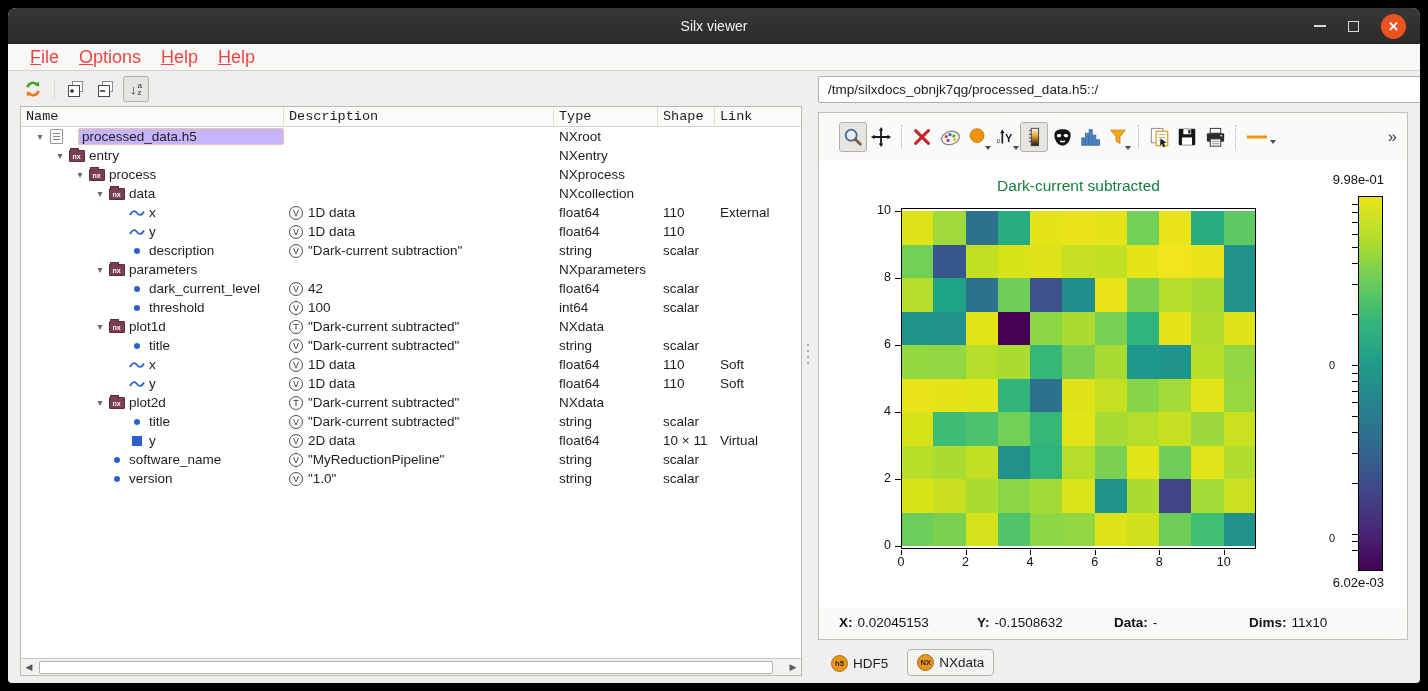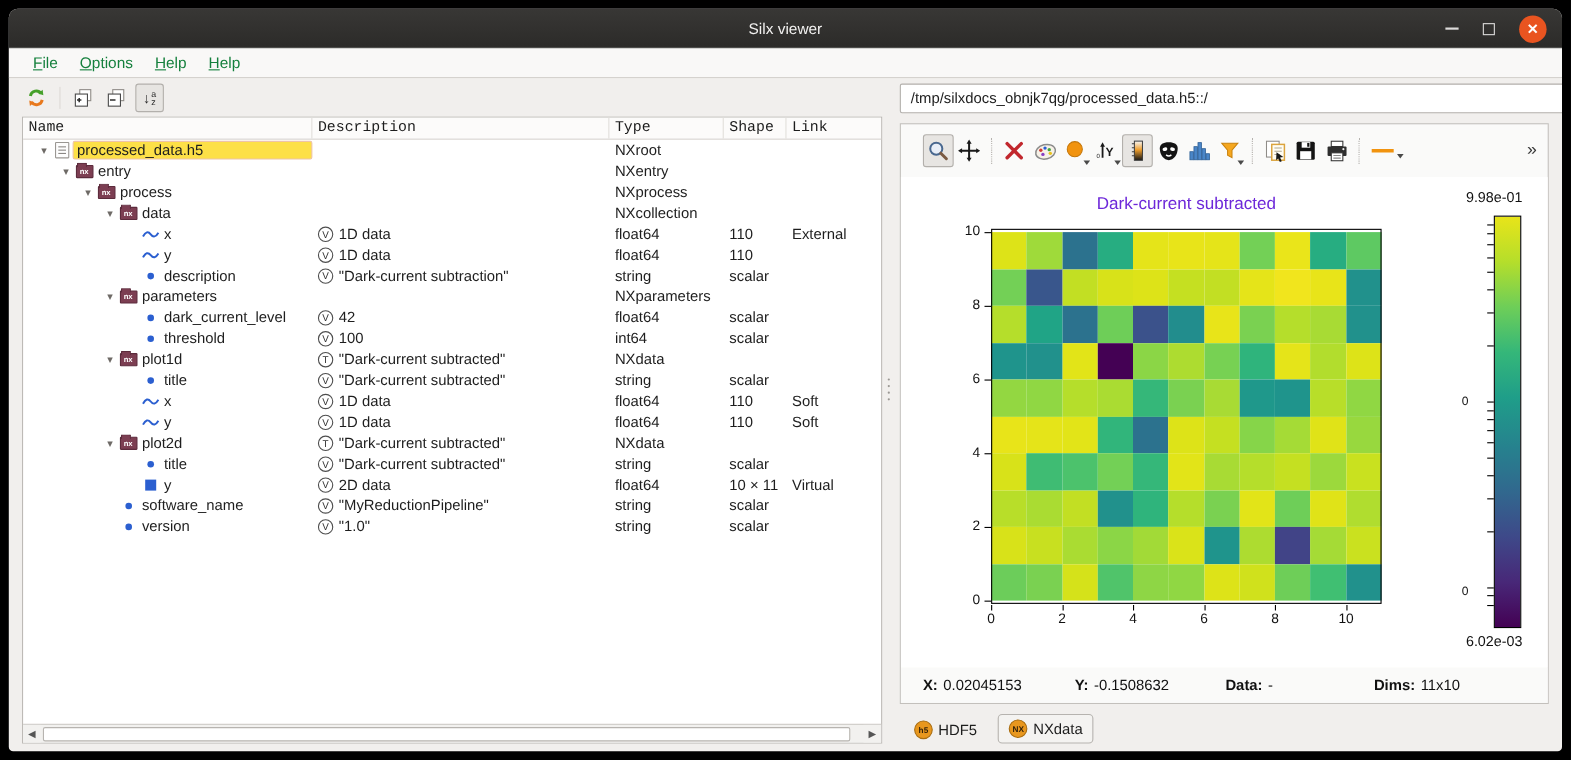--- a/index.html
+++ b/index.html
@@ -15,21 +15,21 @@
   .title-text { color:#f2f1f0; font-weight:normal; font-size:14px; }
   .win-controls { position:absolute; right:14px; top:0; height:36px; display:flex; align-items:center; gap:22px; }
   .wc-min { width:12px; height:2px; background:#dcdbda; }
   .wc-max { width:11px; height:11px; border:1.5px solid #dcdbda; }
   .wc-close { width:25px; height:25px; border-radius:50%; background:#e95420; color:#fff;
               display:flex; align-items:center; justify-content:center; font-size:13px; font-weight:bold; }
 
   
   .menubar { position:absolute; left:0; top:36px; width:100%; height:27px; background:#f9f8f7;
              border-bottom:1px solid #d5d2ce; display:flex; align-items:center; padding-left:12px; }
-  .menu-item { font-size:14px; color:#15803d; padding:3px 10px; display:inline-block; }
+  .menu-item { font-size:18px; color:#ef4444; padding:3px 10px; display:inline-block; }
   .menu-item::first-letter { text-decoration:underline; }
 
   
   .tree-toolbar { position:absolute; left:12px; top:66px; height:30px; display:flex; align-items:center; gap:4px; }
   .ttb { width:26px; height:26px; display:flex; align-items:center; justify-content:center; }
   .ttb.pressed { background:#e7e5e2; border:1px solid #b3b0ac; border-radius:3px; }
   .ttb-sep { width:1px; height:20px; border-left:1px solid #dddad6; margin:0 4px; }
   .sort-glyph { display:flex; align-items:center; font-size:13px; color:#2c2c2c; }
   .sort-az { display:flex; flex-direction:column; font-size:8px; line-height:7px; margin-left:1px; color:#2c2c2c; }
 
@@ -46,21 +46,21 @@
   .c-shape { width:57px; }
   .c-link  { flex:1; border-right:none !important; }
   .tree-rows { position:relative; }
   .trow { display:flex; height:19px; align-items:center; font-size:13.5px; color:#1e1e1e; }
   .trow .c-name { display:flex; align-items:center; height:100%; }
   .trow .c-desc { display:flex; align-items:center; gap:5px; padding-left:5px; }
   .trow .c-type, .trow .c-shape, .trow .c-link { padding-left:5px; }
   .expander { width:14px; text-align:center; color:#6e6a66; font-size:10px; flex:none; }
   .icon-slot { width:19px; display:flex; align-items:center; justify-content:center; flex:none; }
   .row-label { padding:0 3px; white-space:nowrap; }
-  .row-label.sel { background:#fde047; border:1px solid #eec4a6; border-radius:2px; flex:1; }
+  .row-label.sel { background:#c4b5fd; border:1px solid #eec4a6; border-radius:2px; flex:1;margin-left:12px; }
   .badge { width:14px; height:14px; border:1px solid #4d4d4d; border-radius:50%; font-size:9px;
            color:#333; display:inline-flex; align-items:center; justify-content:center; flex:none; background:#fff; }
   .ic-file { width:13px; height:15px; background:#fdfdfd; border:1px solid #9a9793; border-radius:1px; position:relative; }
   .ic-file::before { content:""; position:absolute; left:2px; top:3px; width:7px; height:1px; background:#8b8885;
                      box-shadow:0 3px 0 #8b8885, 0 6px 0 #8b8885; }
   .ic-nx { width:16px; height:12px; background:#7c3e52; border:1px solid #5c2b3c; border-radius:1px;
            position:relative; color:#fff; font-size:7px; font-weight:bold; text-align:center; line-height:11px; }
   .ic-nx::before { content:""; position:absolute; left:0; top:-3px; width:7px; height:3px; background:#7c3e52;
                    border:1px solid #5c2b3c; border-bottom:none; border-radius:1px 1px 0 0; }
   .ic-dot { width:6px; height:6px; border-radius:50%; background:#2b5fd0; }
@@ -87,21 +87,21 @@
   .tb { width:28px; height:30px; display:flex; align-items:center; justify-content:center; position:relative; flex:none; }
   .tb.pressed { background:#e7e5e2; border:1px solid #b3b0ac; border-radius:3px; }
   .tb-sep { width:1px; height:24px; border-left:1px dotted #b5b2ae; margin:0 6px; flex:none; }
   .dd { position:absolute; right:1px; bottom:2px; width:0; height:0; border-left:3px solid transparent;
         border-right:3px solid transparent; border-top:4px solid #4a4a4a; }
   .tb-chevron { margin-left:8px; font-size:16px; color:#3a3a3a; }
 
   
   .plot-area { position:absolute; left:0; top:48px; width:588px; height:446px; background:#fff; }
   .plot-title { position:absolute; left:82px; top:16px; width:355px; text-align:center;
-                font-size:15.5px; color:#6d28d9; }
+                font-size:15.5px; color:#15803d; }
   .plot-frame { position:absolute; left:82px; top:47px; width:355px; height:341px; border:1.5px solid #000; }
   .heatmap { position:absolute; left:82px; top:50px; width:355px; height:335px; display:grid;
              grid-template-columns:repeat(11,1fr); grid-template-rows:repeat(10,1fr); }
   .ytick { position:absolute; width:6px; height:1px; background:#000; left:76px; }
   .xtick { position:absolute; width:1px; height:5px; background:#000; top:389px; }
   .ylab { position:absolute; width:26px; text-align:right; font-size:12.5px; color:#111; left:46px; }
   .xlab { position:absolute; width:24px; text-align:center; font-size:12.5px; color:#111; top:394px; }
   .cbar { position:absolute; left:539px; top:35px; width:25px; height:375px; border:1px solid #000;
           background:linear-gradient(to top,#440154,#482878 11%,#3e4989 22%,#31688e 33%,#26828e 44%,
                      #1f9e89 56%,#35b779 67%,#6ece58 78%,#b5de2b 89%,#e8e419); }

